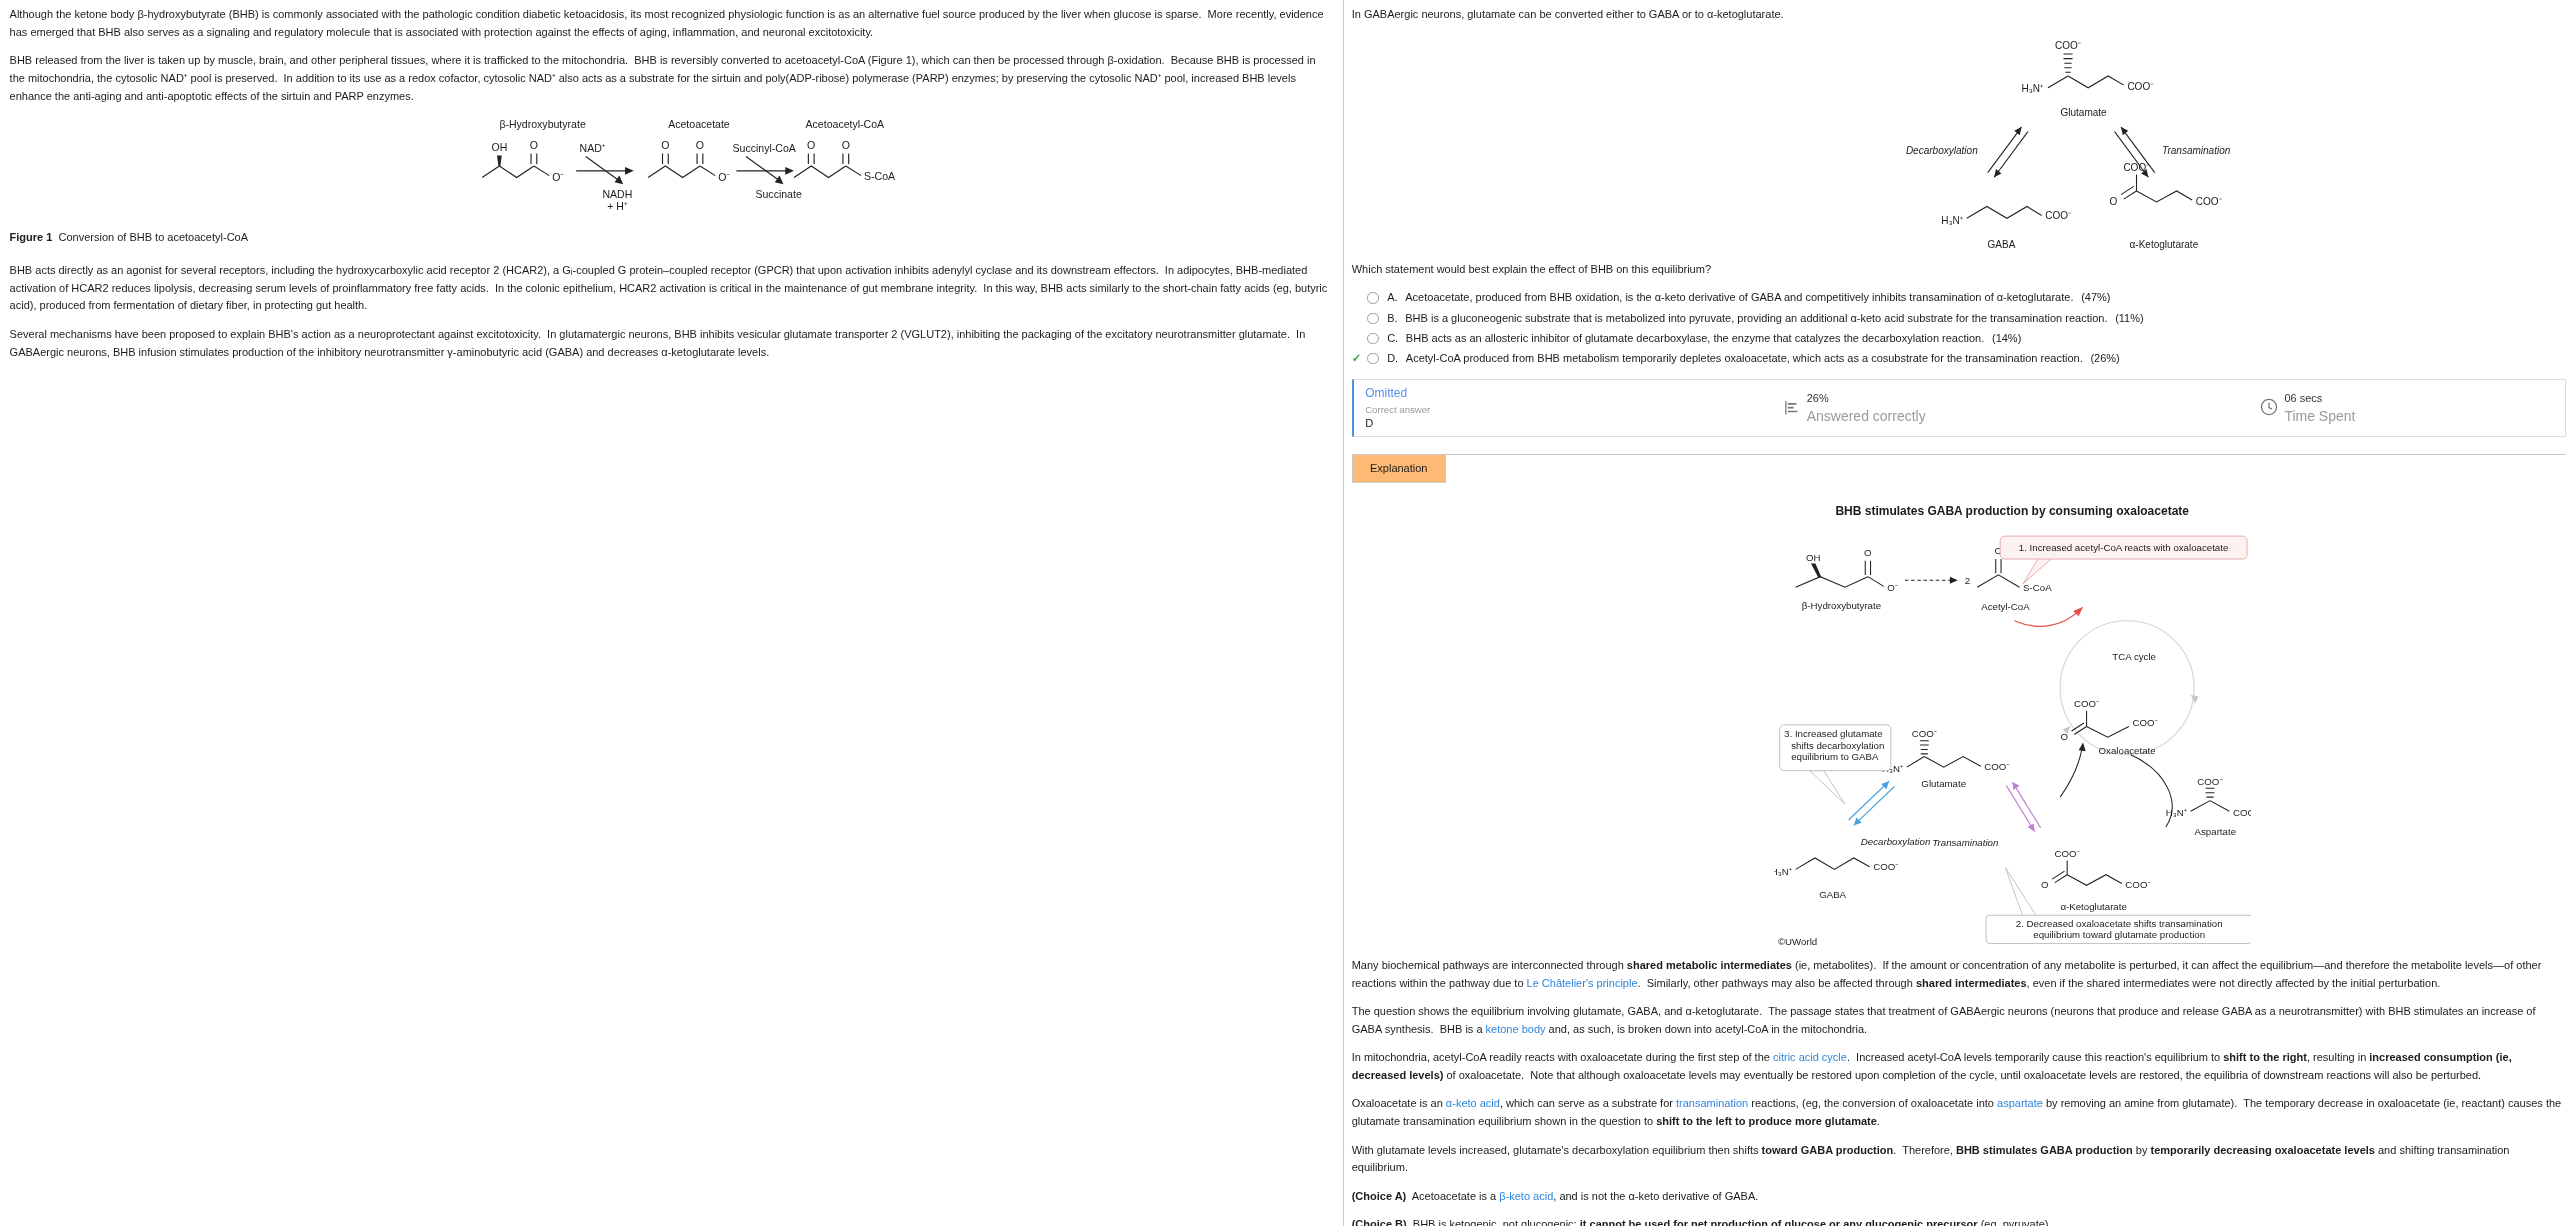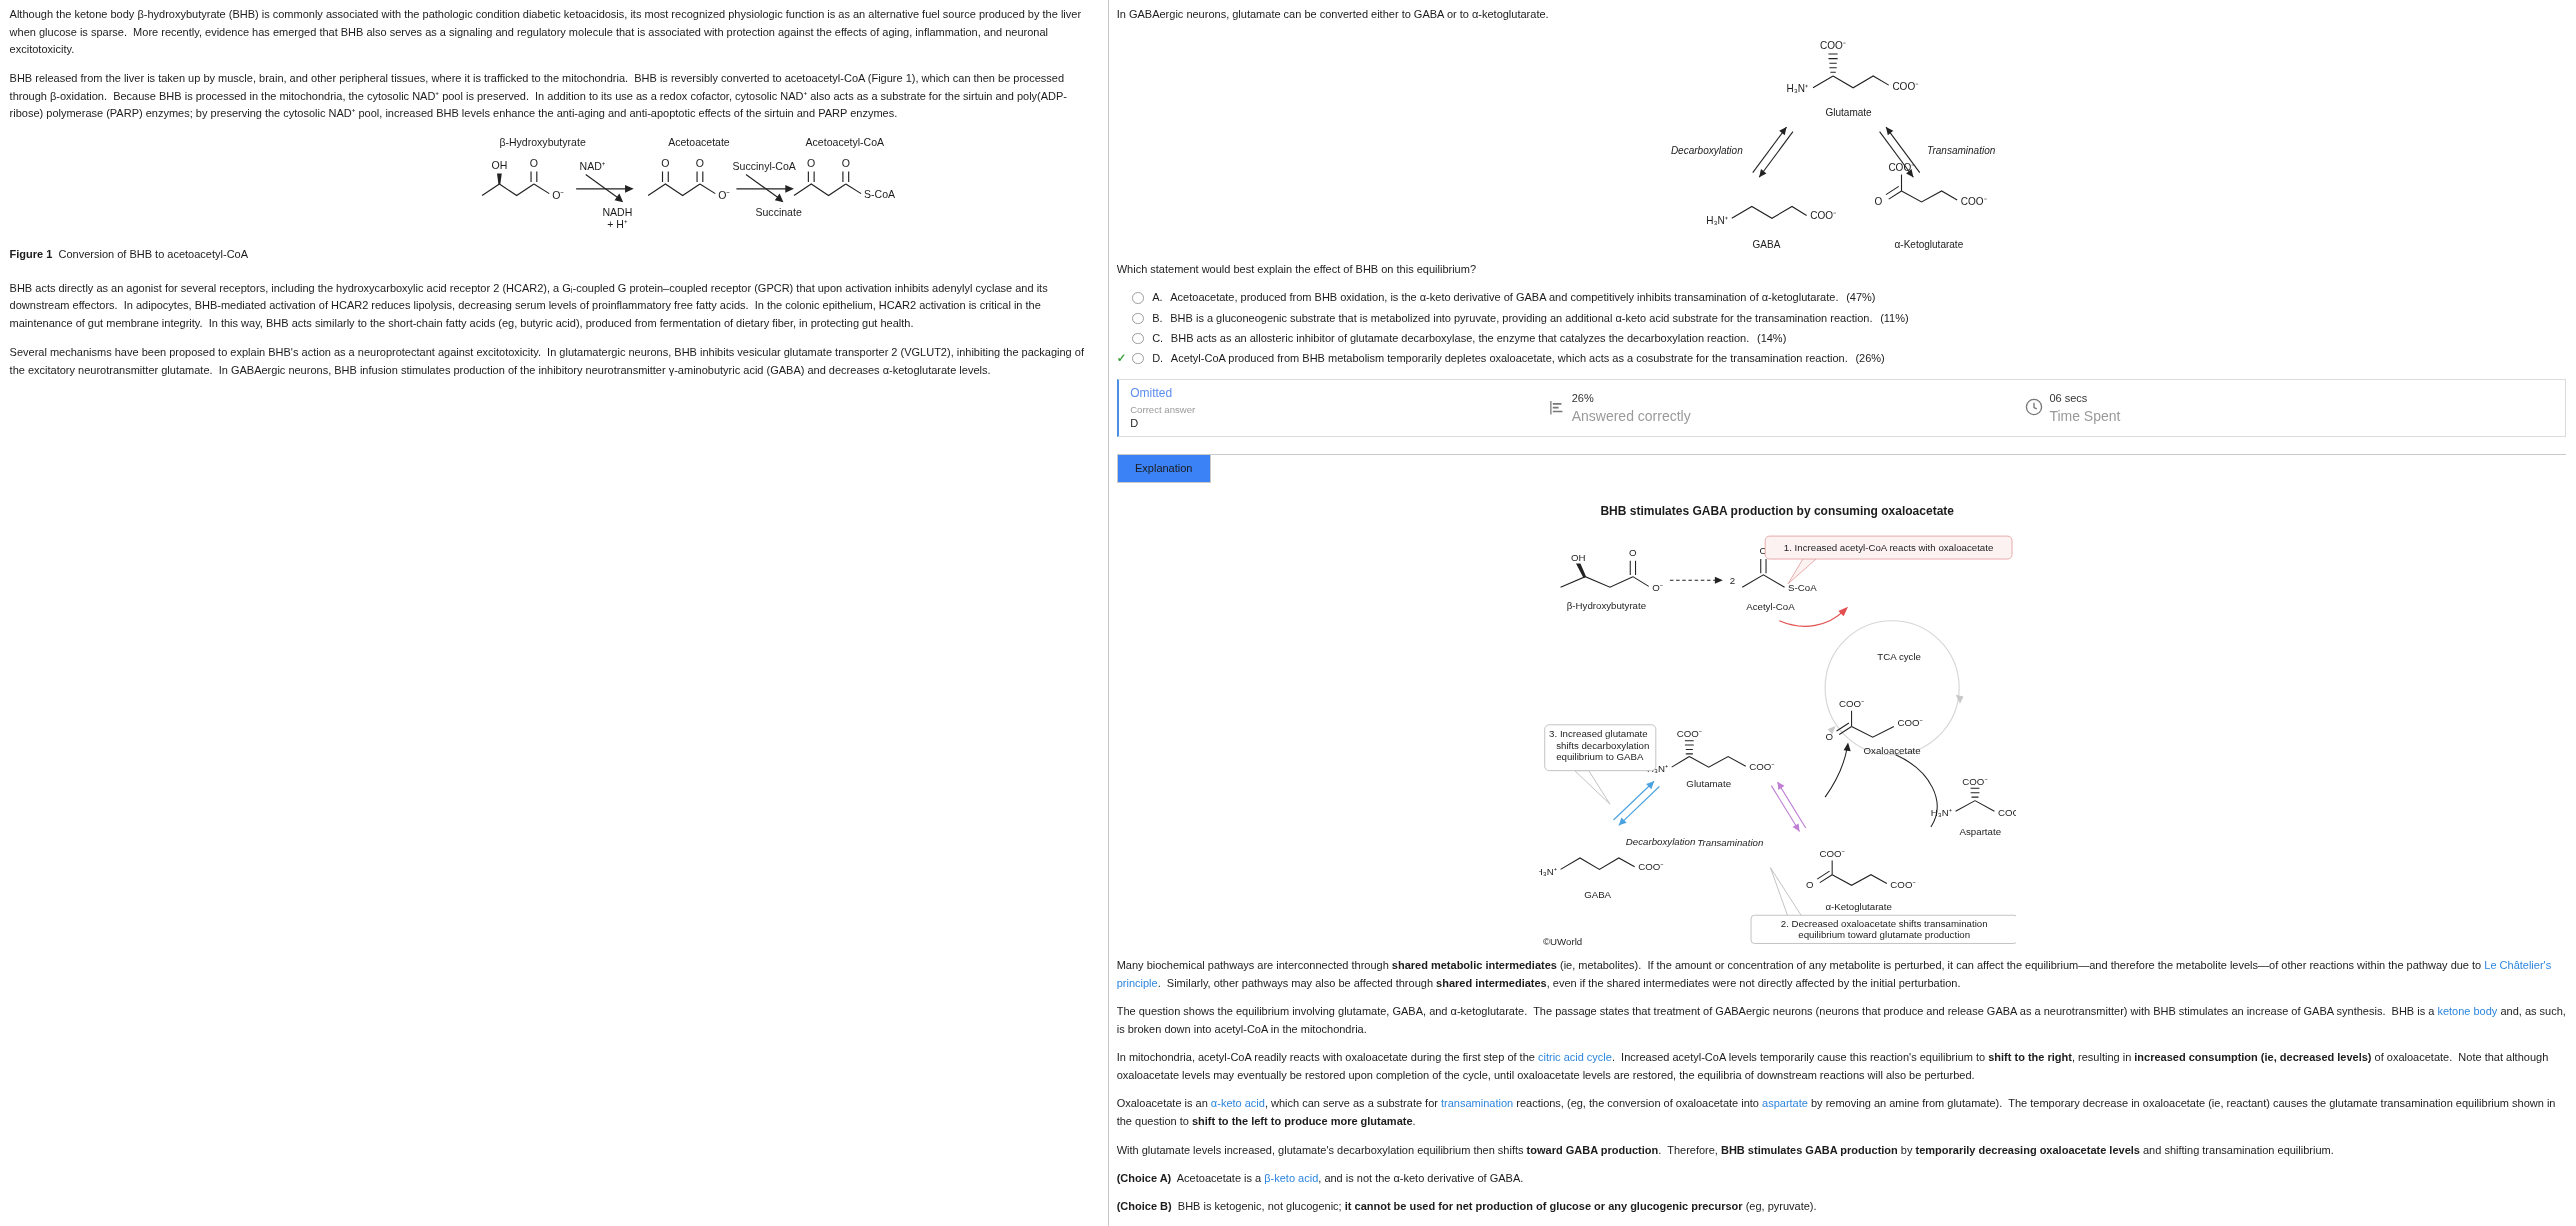--- a/index.html
+++ b/index.html
@@ -2,21 +2,21 @@
 <html><head>
 <meta charset="utf-8">
 <style>
   * { box-sizing: border-box; }
   body {
     margin: 0; width: 2576px; height: 1226px; overflow: hidden;
     background: #fff; color: #1c1c1c;
     font-family: "Liberation Sans", sans-serif; font-size: 11px;
   }
   .split { display: flex; width: 100%; height: 100%; }
-  .left-panel { width: 1109px; border-right: 1px solid #c9c9c9; padding: 5.8px 11.5px 0 9.6px; }
+  .left-panel { width: 1344px; border-right: 1px solid #c9c9c9; padding: 5.8px 11.5px 0 9.6px; }
   .right-panel { flex: 1; padding: 5.8px 9.6px 0 7.7px; position: relative; }
   p { margin: 0 0 10.6px; line-height: 1.62; white-space: pre-wrap; }
   .figcap { margin: 9.6px 0 15.4px; }
   .b { font-weight: 700; }
   .l { color: #2e86de; }
   .i { font-style: italic; }
   .bond { stroke: #222; stroke-width: 1.2; fill: none; }
   .bond-gray { stroke: #d6d6d6; stroke-width: 1.3; fill: none; }
   svg text { font-family: "Liberation Sans", sans-serif; font-size: 11px; fill: #1c1c1c; }
   .fig1 { margin: 3.8px 0 1.9px 451px; }
@@ -31,21 +31,21 @@
   .result-box { position: relative; margin-top: 13.4px; border: 1px solid #dcdcdc; border-left: 2.9px solid #4a90e2; padding: 6.7px 11.5px 8.6px; height: 58px; }
   .rb-status { color: #5b8def; font-size: 12px; margin-bottom: 3.8px; }
   .rb-ca-label { color: #9a9a9a; font-size: 9.6px; }
   .rb-ca { font-size: 11px; margin-top: 1.9px; }
   .rb-stat { position: absolute; top: 12.5px; display: flex; gap: 6.7px; align-items: center; }
   .rb-stat.s1 { left: 429px; }
   .rb-stat.s2 { left: 906px; }
   .stat-val { font-size: 11px; color: #333; }
   .stat-lab { font-size: 14px; color: #9a9a9a; margin-top: 4px; }
   .tabbar { margin-top: 17.3px; border-top: 1px solid #c9c9c9; }
-  .tab { display: inline-block; border: 1px solid #c9c9c9; border-top: none; padding: 6.7px 17.3px 8.6px; font-size: 11px; background: #3b82f6; cursor: pointer; }
+  .tab { display: inline-block; border: 1px solid #c9c9c9; border-top: none; padding: 6.7px 17.3px 8.6px; font-size: 11px; background: #fdba74; cursor: pointer; }
   .exp-title { width: 477px; margin: 21px 0 3.8px 422px; text-align: center; font-weight: 700; font-size: 12px; }
   .exp-fig { margin-left: 422px; }
   .exp-text { margin-top: 7.7px; }
 </style>
 </head>
 <body>
 
 <div class="split">
 
   <div class="left-panel">

